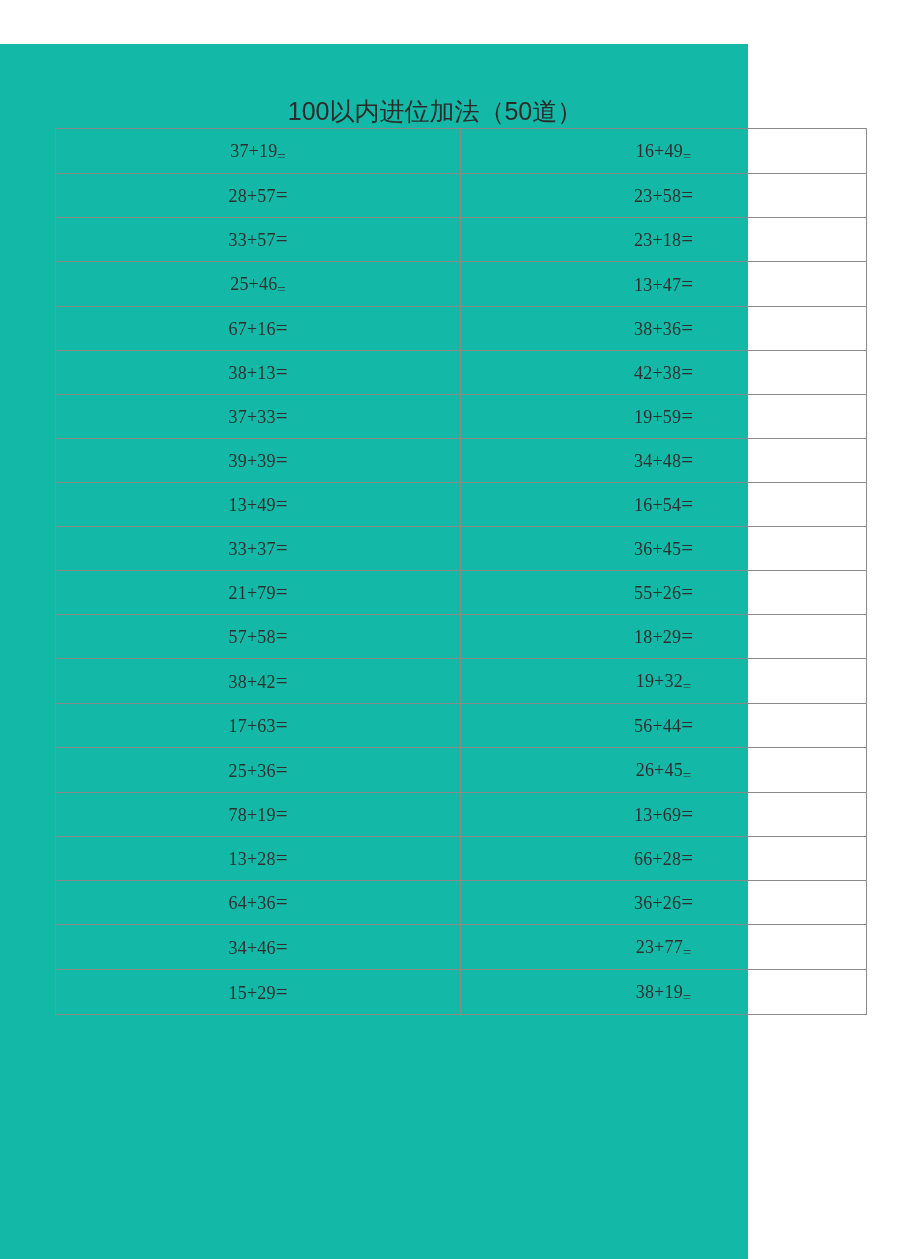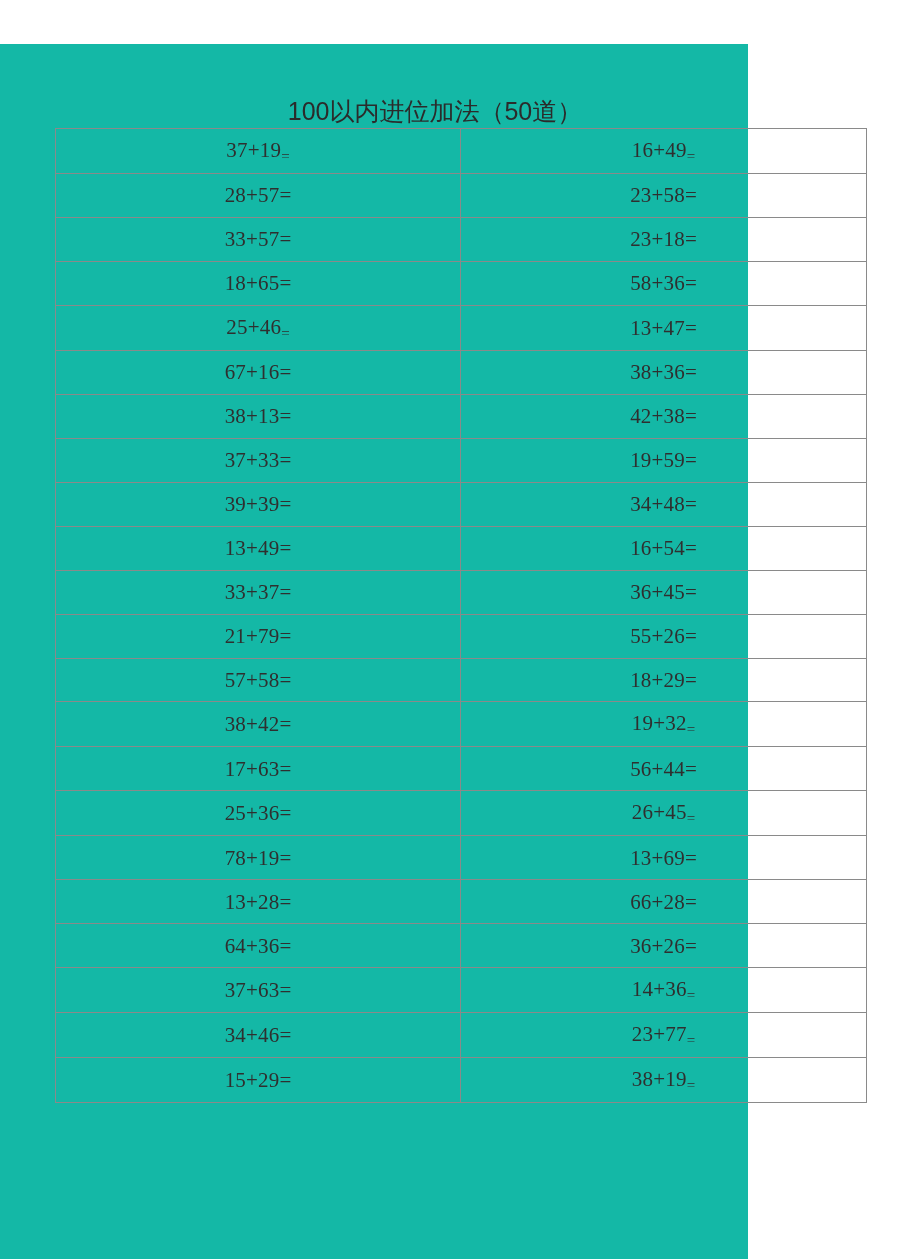--- a/index.html
+++ b/index.html
@@ -64,21 +64,21 @@
     font-family: "Liberation Serif", "DejaVu Serif", serif;
     font-size: 21px;
     line-height: 42px;
     color: #2f2f2f;
     white-space: nowrap;
   }
 
   
   .expr {
     display: inline-block;
-    font-size: 21px;
+    font-size: 18px;
     letter-spacing: 0.2px;
   }
   .eq-small {
     font-size: 15px;
     position: relative;
     top: 4px;
     left: 0px;
     letter-spacing: 0;
   }
 </style>
@@ -100,24 +100,20 @@
           <td><span class="expr">37+19</span><span class="eq-small">=</span></td>
           <td><span class="expr">16+49</span><span class="eq-small">=</span></td>
         </tr>
         <tr>
           <td><span class="expr">28+57</span><span>=</span></td>
           <td><span class="expr">23+58</span><span>=</span></td>
         </tr>
         <tr>
           <td><span class="expr">33+57</span><span>=</span></td>
           <td><span class="expr">23+18</span><span>=</span></td>
-        </tr>
-        <tr>
-          <td><span class="expr">18+65</span><span>=</span></td>
-          <td><span class="expr">58+36</span><span>=</span></td>
         </tr>
         <tr>
           <td><span class="expr">25+46</span><span class="eq-small">=</span></td>
           <td><span class="expr">13+47</span><span>=</span></td>
         </tr>
         <tr>
           <td><span class="expr">67+16</span><span>=</span></td>
           <td><span class="expr">38+36</span><span>=</span></td>
         </tr>
         <tr>
@@ -166,24 +162,20 @@
         </tr>
         <tr>
           <td><span class="expr">13+28</span><span>=</span></td>
           <td><span class="expr">66+28</span><span>=</span></td>
         </tr>
         <tr>
           <td><span class="expr">64+36</span><span>=</span></td>
           <td><span class="expr">36+26</span><span>=</span></td>
         </tr>
         <tr>
-          <td><span class="expr">37+63</span><span>=</span></td>
-          <td><span class="expr">14+36</span><span class="eq-small">=</span></td>
-        </tr>
-        <tr>
           <td><span class="expr">34+46</span><span>=</span></td>
           <td><span class="expr">23+77</span><span class="eq-small">=</span></td>
         </tr>
         <tr>
           <td><span class="expr">15+29</span><span>=</span></td>
           <td><span class="expr">38+19</span><span class="eq-small">=</span></td>
         </tr>
       </tbody>
   </table>
 

